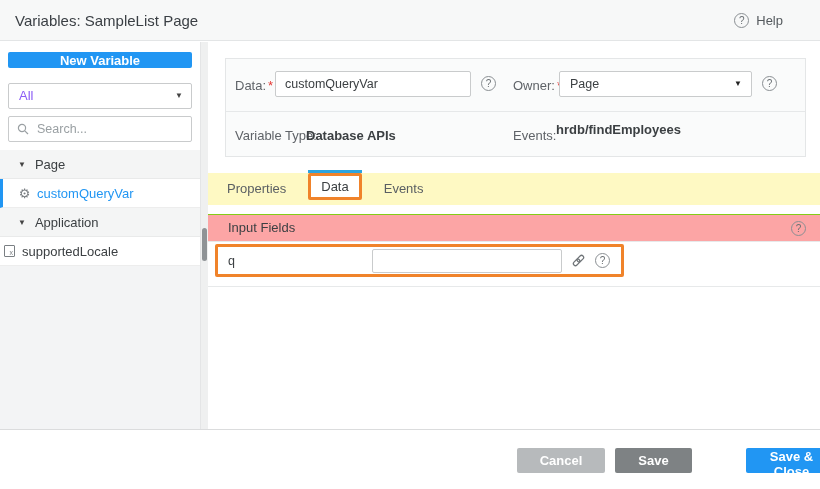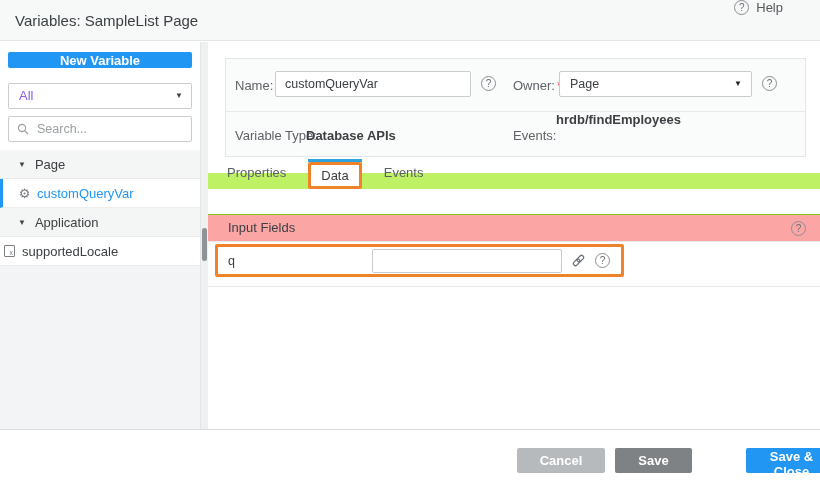--- a/index.html
+++ b/index.html
@@ -2,21 +2,21 @@
 <html><head>
 <meta charset="utf-8">
 <style>
   html,body{margin:0;padding:0;background:#e9e9e9;}
   *{box-sizing:border-box;font-family:"Liberation Sans",sans-serif;}
   .stage{position:relative;width:820px;height:489px;background:#fff;overflow:hidden;}
 
   
   .hdr{position:absolute;left:0;top:0;width:820px;height:41px;background:#f7f8f8;border-bottom:1px solid #e3e5e6;}
   .hdr .title{position:absolute;left:15px;top:0;line-height:41px;font-size:15px;color:#3a3f44;}
-  .hdr .help{position:absolute;right:37px;top:0;height:41px;display:flex;align-items:flex-start;gap:7px;cursor:pointer;}
+  .hdr .help{position:absolute;right:37px;top:0;height:41px;display:flex;align-items:center;gap:7px;cursor:pointer;}
   .hdr .help span.txt{font-size:13px;color:#54595d;}
   .qmark{display:inline-flex;align-items:center;justify-content:center;width:15px;height:15px;border:1px solid #8a8f93;border-radius:50%;color:#6a6f73;font-size:10px;line-height:1;}
   .qmark::after{content:"?";}
 
   
   .side{position:absolute;left:0;top:42px;width:200px;height:387px;background:#fff;}
   .btn-new{position:absolute;left:8px;top:10px;width:184px;height:16px;background:#2196F3;border:none;border-radius:2px;color:#fff;font-size:13px;font-weight:bold;cursor:pointer;}
   .fake-select{position:absolute;left:8px;top:41px;width:184px;height:26px;border:1px solid #c9cbcc;border-radius:2px;background:#fff;font-size:13px;color:#8b5cf6;line-height:24px;padding-left:10px;cursor:pointer;}
   .fake-select .caret{position:absolute;right:8px;top:0;line-height:24px;font-size:8px;color:#444;}
   .caret::after{content:"▼";}
@@ -42,21 +42,21 @@
   .panel{position:absolute;left:17px;top:16px;width:581px;height:99px;background:#fafbfb;border:1px solid #e4e6e7;}
   .lbl{position:absolute;font-size:13px;color:#5f6368;white-space:nowrap;}
   .req{color:#E53935;margin-left:2px;}
   .val{position:absolute;font-size:13px;font-weight:bold;color:#3c4043;white-space:nowrap;}
   .tinput{position:absolute;height:26px;border:1px solid #c9cbcc;border-radius:2px;background:#fff;font-size:12.5px;color:#3c4043;padding:0 9px;outline:none;}
   .dd{position:absolute;height:26px;border:1px solid #c9cbcc;border-radius:2px;background:#fff;font-size:12.5px;color:#3c4043;line-height:24px;padding-left:10px;cursor:pointer;}
   .dd .caret{position:absolute;right:9px;top:0;line-height:24px;font-size:8px;color:#222;}
   .divider{position:absolute;left:0;right:0;top:52px;height:1px;background:#e6e8e9;}
 
   
-  .tabbar{position:absolute;left:0;top:131px;width:612px;height:16px;background:#bef264;display:flex;align-items:flex-end;}
+  .tabbar{position:absolute;left:0;top:131px;width:612px;height:32px;background:#fef9c3;display:flex;align-items:flex-start;}
   .tab{font-size:13px;color:#5a5f63;padding:0 13px;line-height:32px;cursor:pointer;}
   .tab.first{margin-left:6px;}
   .tab-wrap{position:relative;margin:0 9px;}
   .tab-wrap .indicator{position:absolute;top:-3px;left:0;width:100%;height:3px;background:#2DA4DF;}
   .tab.active{background:#fff;border:3px solid #F0832A;border-radius:2px;line-height:21px;height:27px;padding:0 10px;color:#3c4043;}
 
   
   .sect-hd{position:absolute;left:0;top:172px;width:612px;height:28px;background:#fca5a5;border-top:1px solid #84cc16;border-bottom:1px solid #e7e9ea;}
   .sect-hd .t{position:absolute;left:20px;top:0;line-height:26px;font-size:13px;color:#3c4043;}
   .sect-hd .qmark{position:absolute;right:14px;top:6px;}
@@ -123,34 +123,34 @@
     <div class="side-fill"></div>
   </div>
 
   <div class="sbar">
     <div class="thumb"></div>
   </div>
 
   <div class="content">
 
     <div class="panel">
-      <span class="lbl" style="left:9px;top:19px;"><span>Name:</span><span class="req">*</span></span>
+      <span class="lbl" style="left:9px;top:19px;"><span>Data:</span><span class="req">*</span></span>
       <input class="tinput" style="left: 49px; top: 12px; width: 196px;" value="customQueryVar">
       <span class="qmark" style="position:absolute;left:255px;top:17px;"></span>
       <span class="lbl" style="left:287px;top:19px;"><span>Owner:</span><span class="req">*</span></span>
       <div class="dd" style="left:333px;top:12px;width:193px;">
         <span>Page</span>
         <span class="caret"></span>
       </div>
       <span class="qmark" style="position:absolute;left:536px;top:17px;"></span>
       <div class="divider"></div>
       <span class="lbl" style="left:9px;top:69px;">Variable Type:</span>
       <span class="val" style="left:80px;top:69px;">Database APIs</span>
       <span class="lbl" style="left:287px;top:69px;">Events:</span>
-      <span class="val" style="left:330px;top:53px;">hrdb/findEmployees</span>
+      <span class="val" style="left:330px;top:63px;">hrdb/findEmployees</span>
     </div>
 
     <div class="tabbar">
       <div class="tab first">Properties</div>
       <div class="tab-wrap">
         <div class="indicator"></div>
         <div class="tab active">Data</div>
       </div>
       <div class="tab">Events</div>
     </div>

